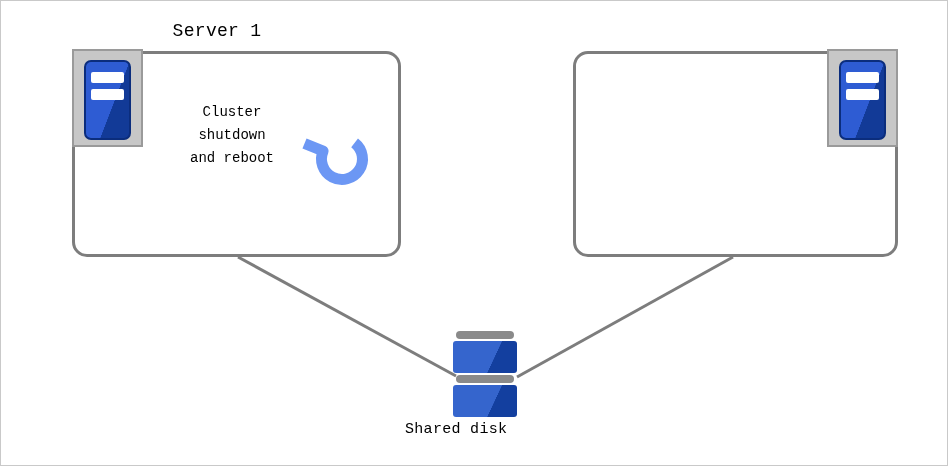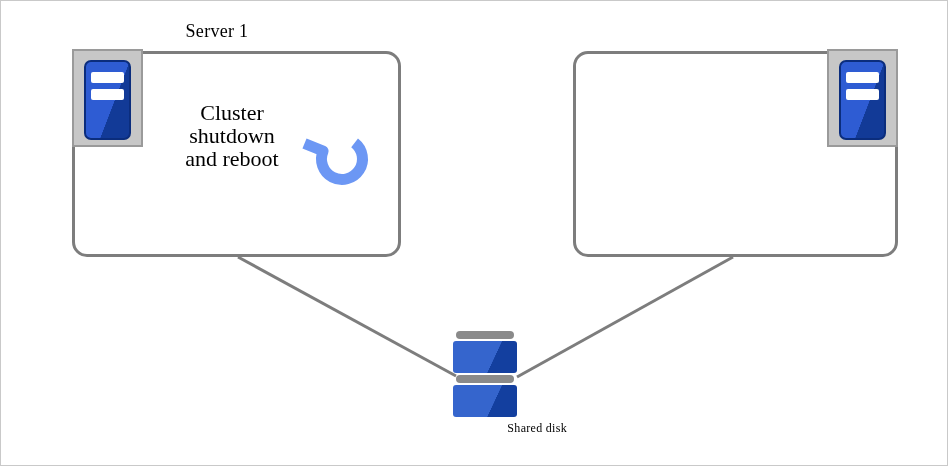--- a/index.html
+++ b/index.html
@@ -3,21 +3,21 @@
 <meta charset="utf-8">
 <style>
   html, body { margin: 0; padding: 0; background: #ffffff; }
   * { box-sizing: border-box; }
   .page {
     position: relative;
     width: 948px;
     height: 466px;
     background: #ffffff;
     border: 1px solid #c9c9c9;
-    font-family: Liberation Serif, serif;
+    font-family: Liberation Mono, monospace;
     color: #000000;
     overflow: hidden;
   }
   .connectors {
     position: absolute;
     left: 0; top: 0;
     width: 948px; height: 466px;
   }
   .server-title {
     position: absolute;
@@ -66,21 +66,21 @@
     height: 11px;
     border-radius: 2px;
     background: #ffffff;
   }
   .cluster-label {
     position: absolute;
     left: 158px;
     top: 100px;
     width: 146px;
     text-align: center;
-    font-size: 22px;
+    font-size: 14px;
     line-height: 23px;
     white-space: pre-line;
   }
   .reboot-icon {
     position: absolute;
     left: 294px;
     top: 120px;
   }
   .disk {
     position: absolute;
@@ -102,22 +102,22 @@
     width: 64px;
     height: 32px;
     border-radius: 3px;
     background: linear-gradient(115deg, #3565cd 62%, #133f9f 62.5%);
   }
   .disk-label {
     position: absolute;
     left: 404px;
     top: 420px;
     width: 162px;
-    text-align: right;
-    font-size: 12px;
+    text-align: left;
+    font-size: 15px;
     letter-spacing: 0.3px;
     white-space: nowrap;
   }
 </style>
 </head>
 <body>
 
 <div class="page">
 
   <svg class="connectors" viewBox="0 0 948 466">

